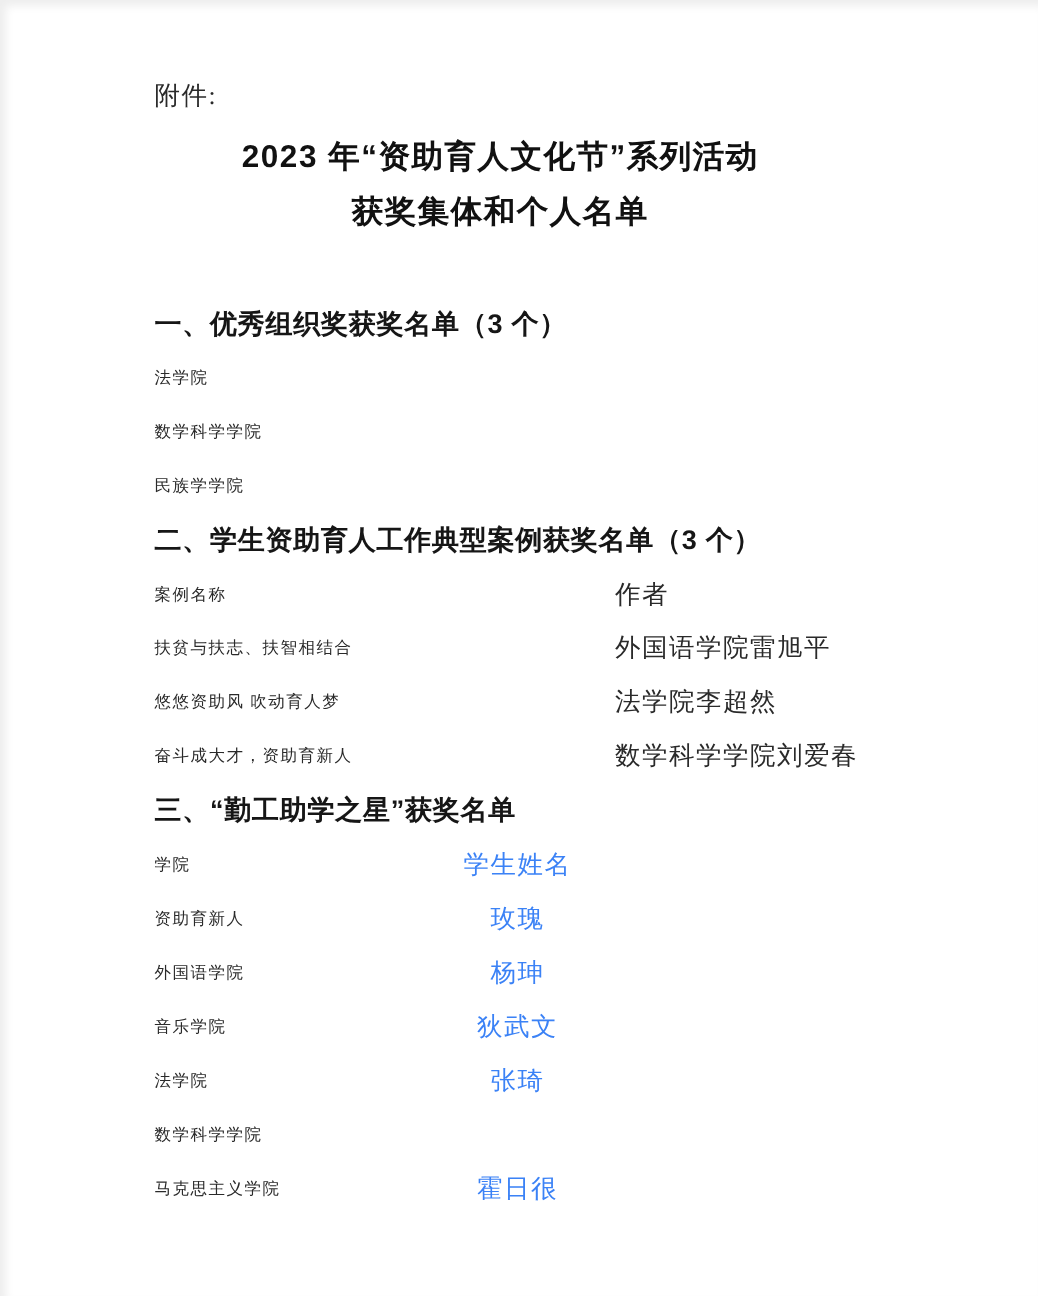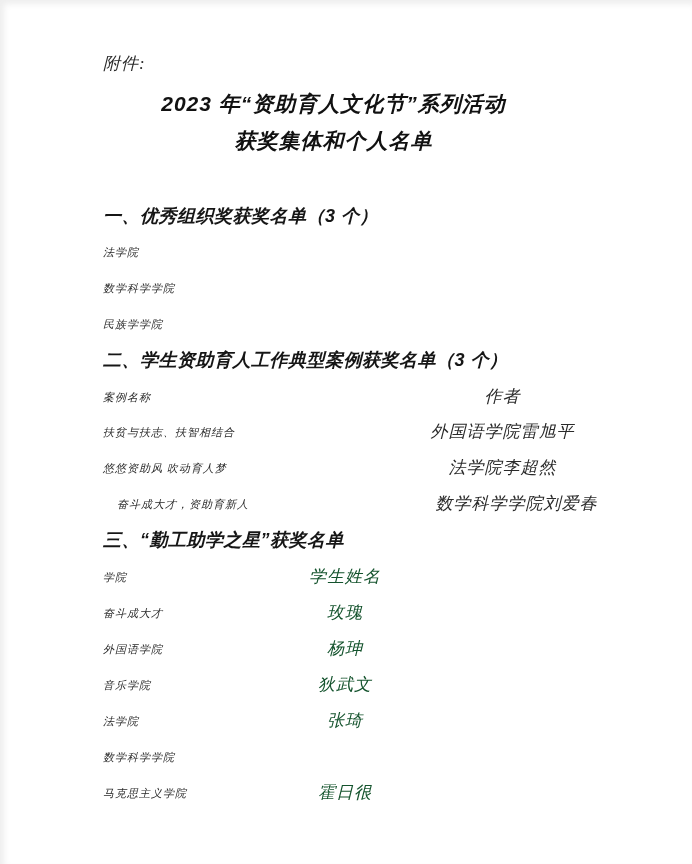--- a/index.html
+++ b/index.html
@@ -9,21 +9,20 @@
   }
   .page {
     position: relative;
     width: 692px;
     height: 864px;
     background: #ffffff;
     overflow: hidden;
     font-family: "Liberation Serif", "DejaVu Serif", serif;
     color: #242424;
     box-shadow: inset 4px 4px 6px rgba(0,0,0,0.07);
-    font-style: italic;
   }
   .line {
     position: absolute;
     left: 103px;
     font-size: 11px;
     letter-spacing: 1px;
     line-height: 24px;
     white-space: nowrap;
     color: #2a2a2a;
   }
@@ -54,49 +53,48 @@
   }
   .h1 { top: 204px; text-align: right; }
   .h2 { top: 348px; }
   .h3 { top: 528px; text-align: center; }
   .s1-i0 { top: 240px; }
   .s1-i1 { top: 276px; }
   .s1-i2 { top: 312px; }
   .s2-head { top: 385px; }
   .s2-r0 { top: 420px; }
   .s2-r1 { top: 456px; }
-  .s2-r2 { top: 492px; margin-left: 14px; }
+  .s2-r2 { top: 492px; }
   .s3-head { top: 565px; }
   .s3-r0 { top: 601px; }
   .s3-r1 { top: 637px; }
   .s3-r2 { top: 673px; }
   .s3-r3 { top: 709px; }
   .s3-r4 { top: 745px; }
   .s3-r5 { top: 781px; }
   .col2-s2 {
     position: absolute;
     left: 410px;
     width: 185px;
-    text-align: center;
     font-size: 17px;
     letter-spacing: 1px;
     line-height: 24px;
     white-space: nowrap;
     color: #2a2a2a;
   }
   .col2-s3 {
     position: absolute;
     left: 280px;
     width: 130px;
     text-align: center;
     font-size: 17px;
     letter-spacing: 1px;
     line-height: 24px;
     white-space: nowrap;
-    color: #14532d;
+    color: #3b82f6;
   }
 </style>
 </head>
 <body>
 
 <div class="page">
 
   <div class="line attach">附件:</div>
 
   <div class="title title1">2023 年“资助育人文化节”系列活动</div>
@@ -119,21 +117,21 @@
   <div class="col2-s2 s2-r1">法学院李超然</div>
 
   <div class="line s2-r2">奋斗成大才，资助育新人</div>
   <div class="col2-s2 s2-r2">数学科学学院刘爱春</div>
 
   <div class="line heading h3">三、“勤工助学之星”获奖名单</div>
 
   <div class="line s3-head">学院</div>
   <div class="col2-s3 s3-head">学生姓名</div>
 
-  <div class="line s3-r0">奋斗成大才</div>
+  <div class="line s3-r0">资助育新人</div>
   <div class="col2-s3 s3-r0">玫瑰</div>
 
   <div class="line s3-r1">外国语学院</div>
   <div class="col2-s3 s3-r1">杨珅</div>
 
   <div class="line s3-r2">音乐学院</div>
   <div class="col2-s3 s3-r2">狄武文</div>
 
   <div class="line s3-r3">法学院</div>
   <div class="col2-s3 s3-r3">张琦</div>

